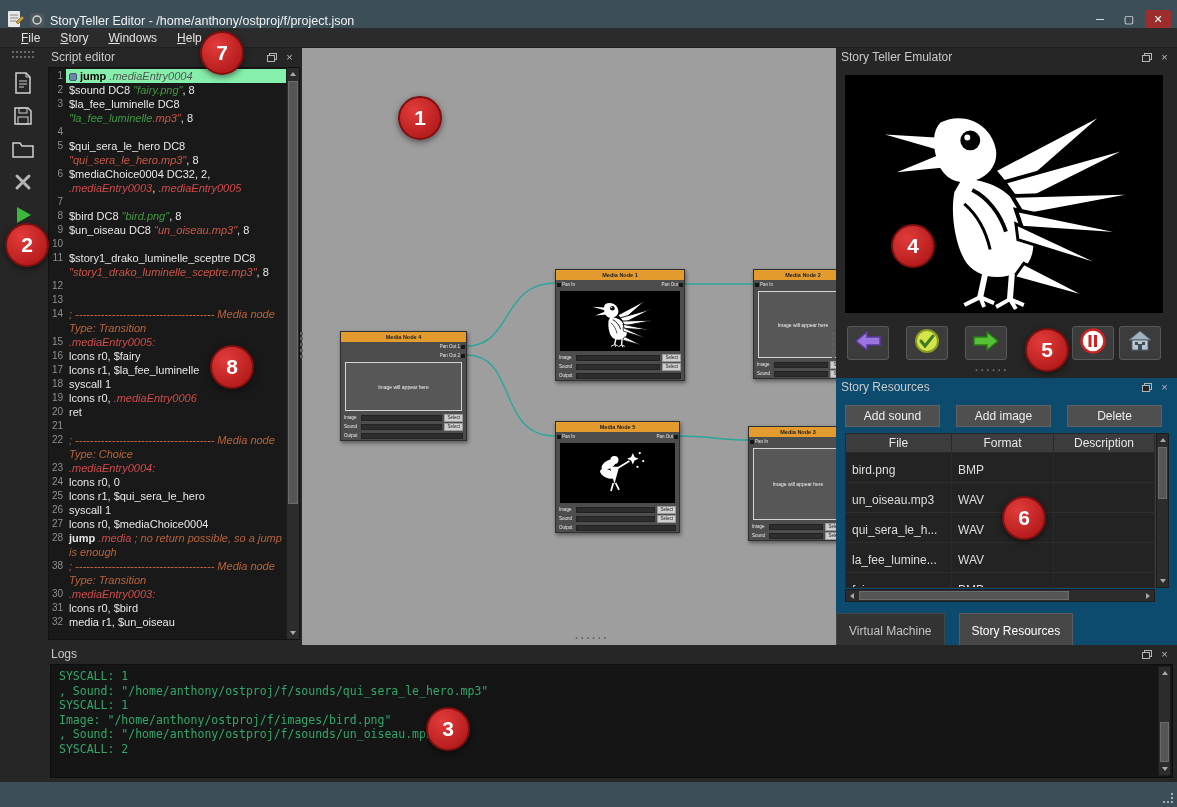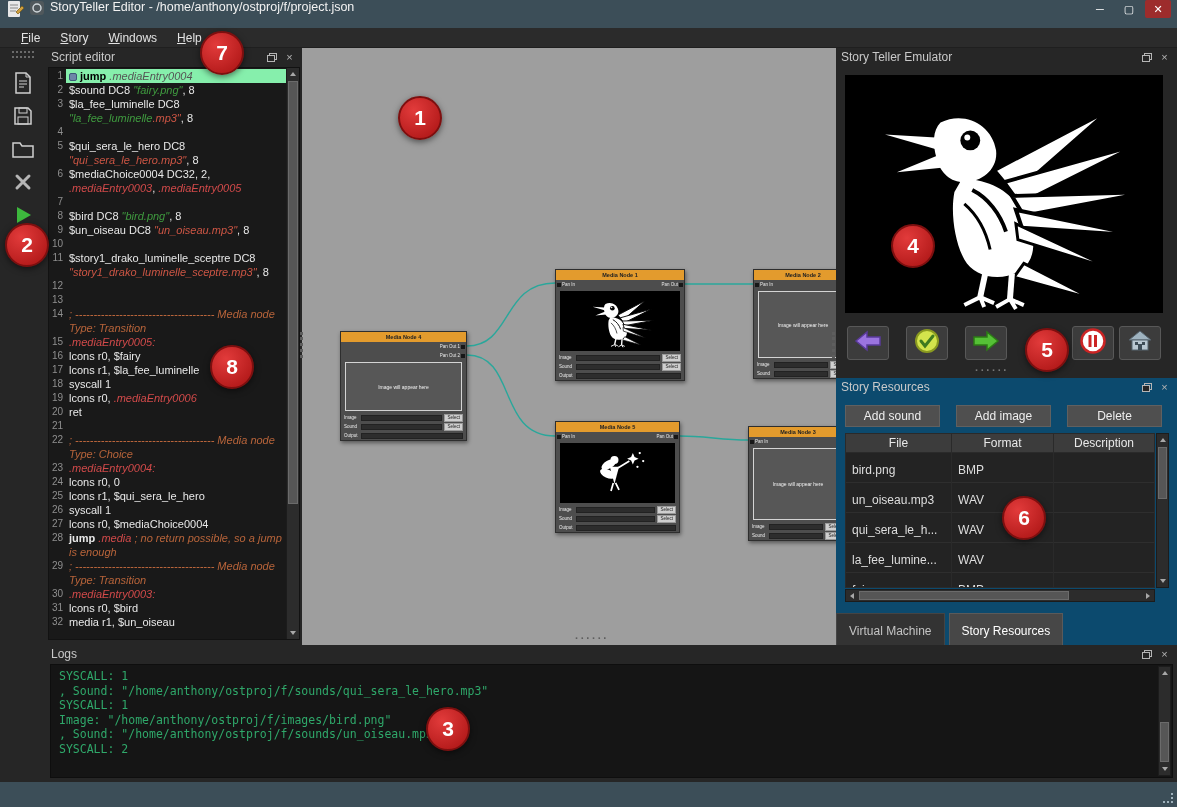--- a/index.html
+++ b/index.html
@@ -2,21 +2,21 @@
 <html><head>
 <meta charset="utf-8">
 <style>
   *{margin:0;padding:0;box-sizing:border-box}
   html,body{width:1177px;height:807px;overflow:hidden;background:#111;
     font-family:"Liberation Sans",sans-serif;}
   #window{position:relative;width:1177px;height:807px;background:#262626;color:#ddd;overflow:hidden}
 
   
   #titlebar{position:absolute;left:0;top:0;width:100%;height:28px;background:#3c4e58;
-    display:flex;align-items:flex-start;padding:0 6px;gap:5px}
+    display:flex;align-items:flex-end;padding:0 6px;gap:5px}
   .tb-icon{display:flex;align-items:center}
   #win-title{font-size:12.5px;color:#f2f2f2;flex:1;white-space:nowrap;overflow:hidden}
   .win-btn{width:26px;height:18px;display:flex;align-items:center;justify-content:center;
     color:#fff;font-size:11px;border-radius:2px}
   .win-btn.close{background:#9d2c2c}
 
   
   #menubar{position:absolute;top:28px;left:0;width:100%;height:20px;background:#2b2b2b;
     display:flex;align-items:center;padding-left:12px;gap:2px;border-bottom:1px solid #1f1f1f}
   .menu-item{font-size:12px;color:#e3e3e3;padding:2px 9px}
@@ -109,21 +109,21 @@
     background:#1f1f1f;border:1px solid #2a2a2a}
   .thead{display:flex;height:19px;background:#3c3c3c;border-bottom:1px solid #2a2a2a}
   .th{font-size:12px;color:#e8e8e8;display:flex;align-items:center;justify-content:center;
     border-right:1px solid #2a2a2a}
   .tr{display:flex;height:30px;border-bottom:1px solid #2e2e2e;background:#232323}
   .td{font-size:12px;color:#dedede;display:flex;align-items:center;padding:17px 6px;
     border-right:1px solid #2a2a2a;overflow:hidden;white-space:nowrap}
   .th:nth-child(1),.td:nth-child(1){width:106px}
   .th:nth-child(2),.td:nth-child(2){width:102px}
   .th:nth-child(3),.td:nth-child(3){width:100px;border-right:none}
-  #res-tabs{position:absolute;left:0px;top:235px;height:36px;display:flex;gap:4px}
+  #res-tabs{position:absolute;left:0px;top:235px;height:36px;display:flex;gap:14px}
   .tab{padding:0 12px;display:flex;align-items:center;font-size:12px;color:#c4c4c4;
     background:#333;border:1px solid #444}
   .tab.active{background:#474747;color:#fff;border-color:#5a5a5a}
 
   
   #dock-logs{position:absolute;left:46px;top:645px;width:1131px;height:137px;background:#262626}
   #log-content{position:absolute;left:4px;right:4px;top:19px;bottom:4px;background:#151515;
     border:1px solid #0e0e0e;padding:4px 8px;overflow:hidden;
     font-family:"DejaVu Sans Mono",monospace;font-size:11.5px;line-height:14.5px;color:#2fa86a}
   .log-line{white-space:nowrap}
@@ -369,21 +369,21 @@
           </div>
           <div class="erow">
             <span class="gut">27</span>
             <span class="code"><span class="sp">lcons r0, $mediaChoice0004</span></span>
           </div>
           <div class="erow">
             <span class="gut">28</span>
             <span class="code"><span class="sk">jump</span><span class="sp"> </span><span class="sl">.media</span><span class="sc"> ; no return possible, so a jump is enough</span></span>
           </div>
           <div class="erow">
-            <span class="gut">29</span>
+            <span class="gut">38</span>
             <span class="code"><span class="sc">; -------------------------------------- Media node Type: Transition</span></span>
           </div>
           <div class="erow">
             <span class="gut">30</span>
             <span class="code"><span class="sl">.mediaEntry0003:</span></span>
           </div>
           <div class="erow">
             <span class="gut">31</span>
             <span class="code"><span class="sp">lcons r0, $bird</span></span>
           </div>

